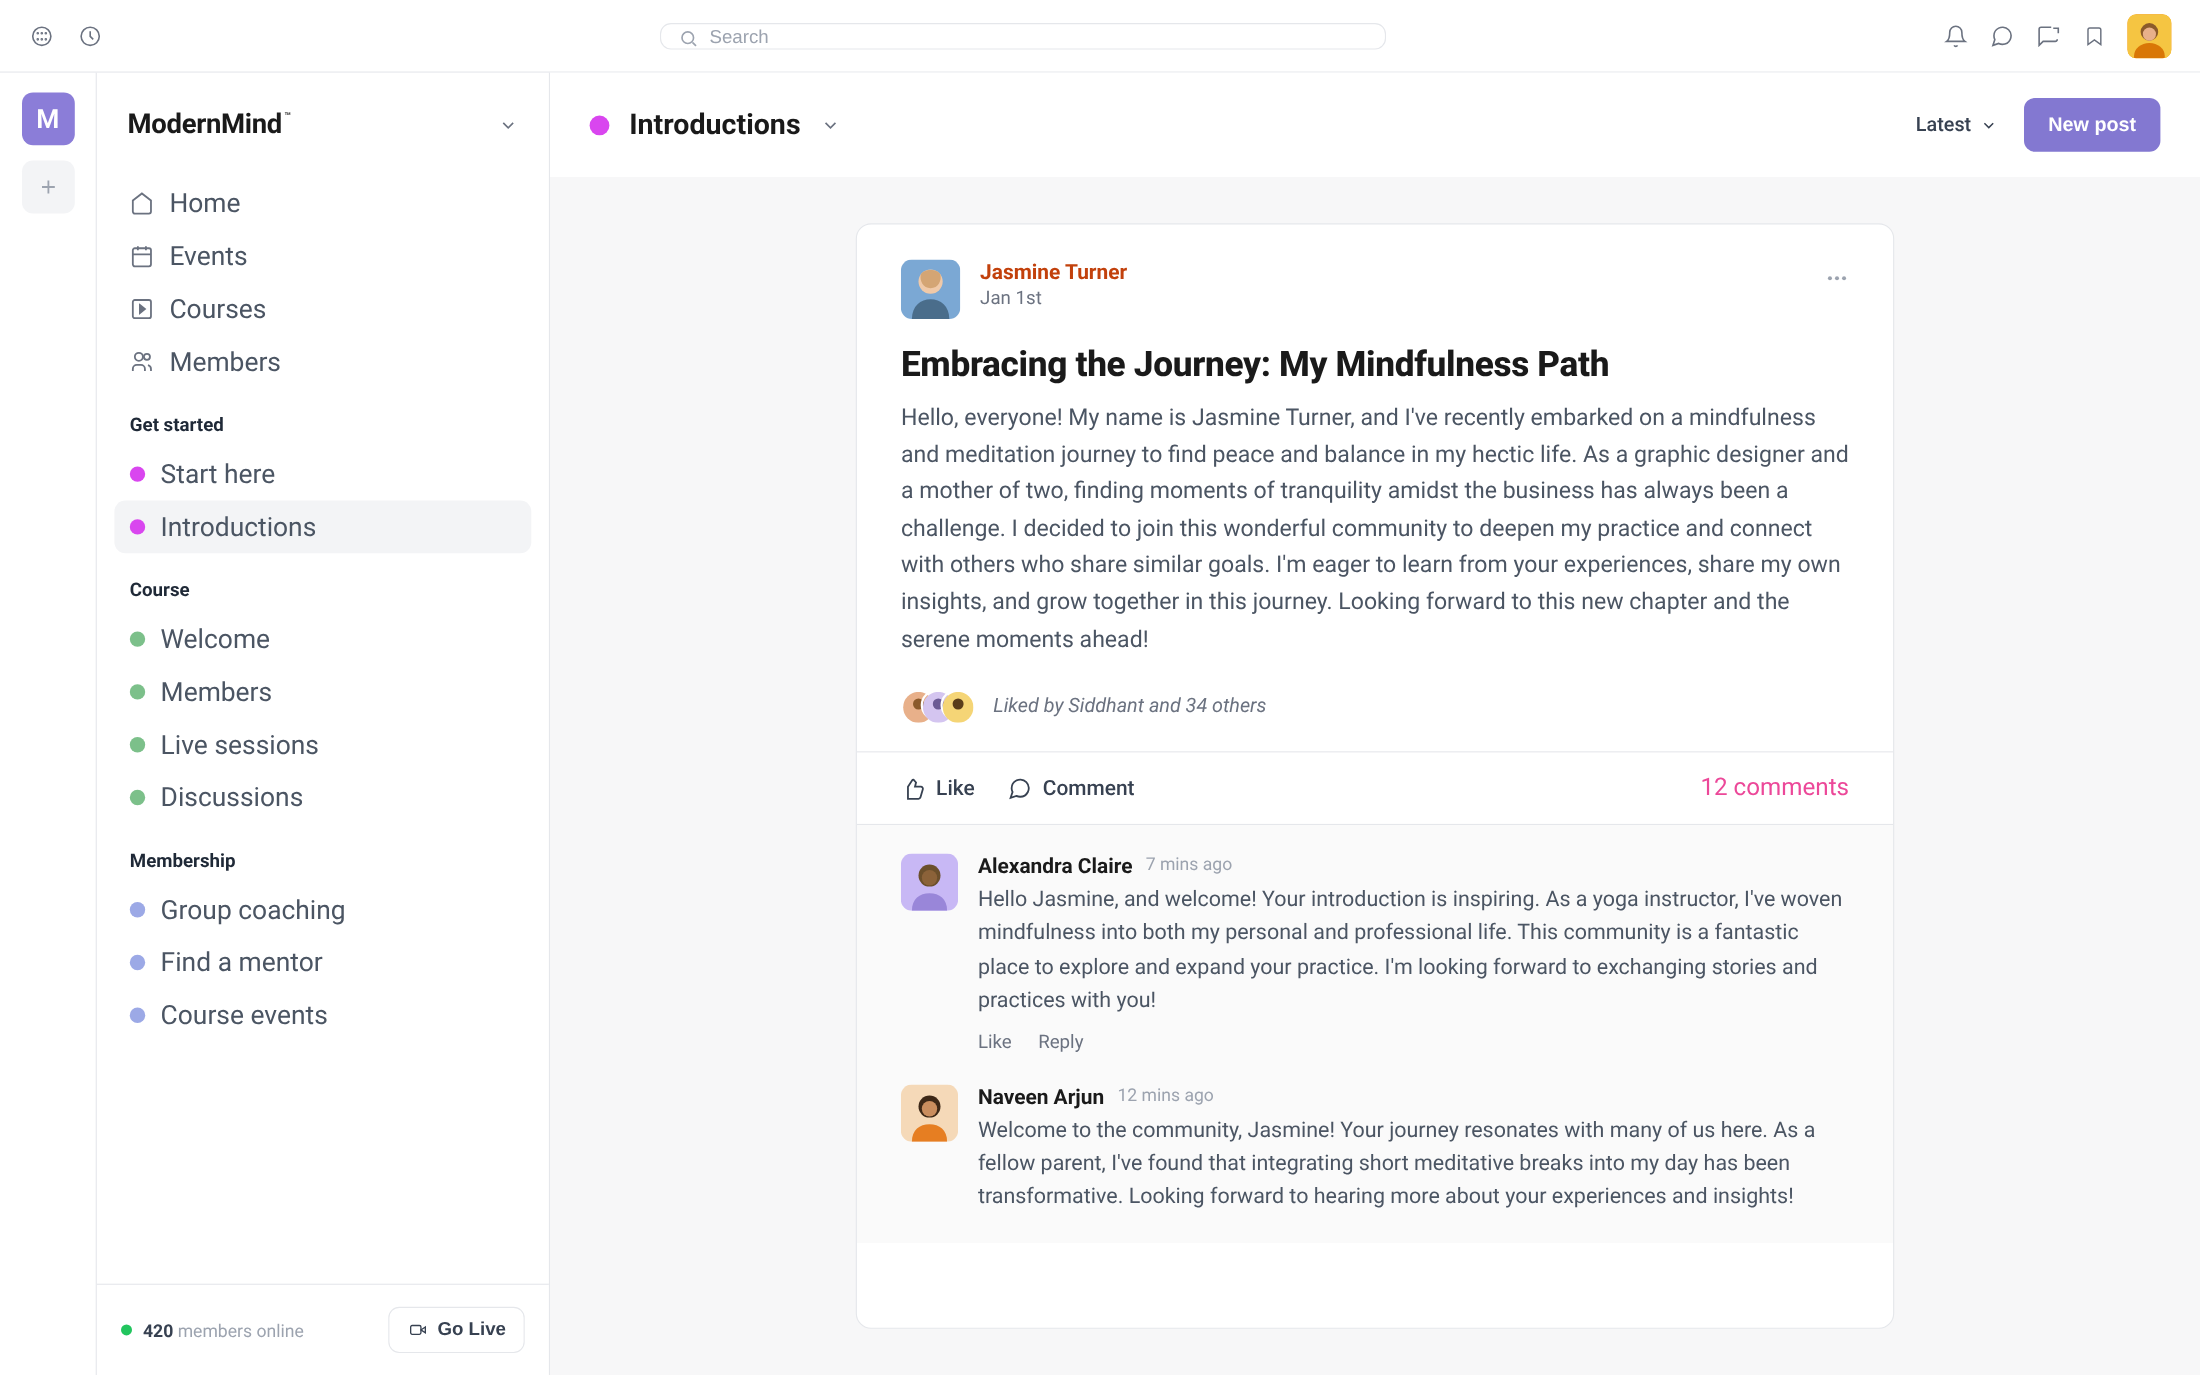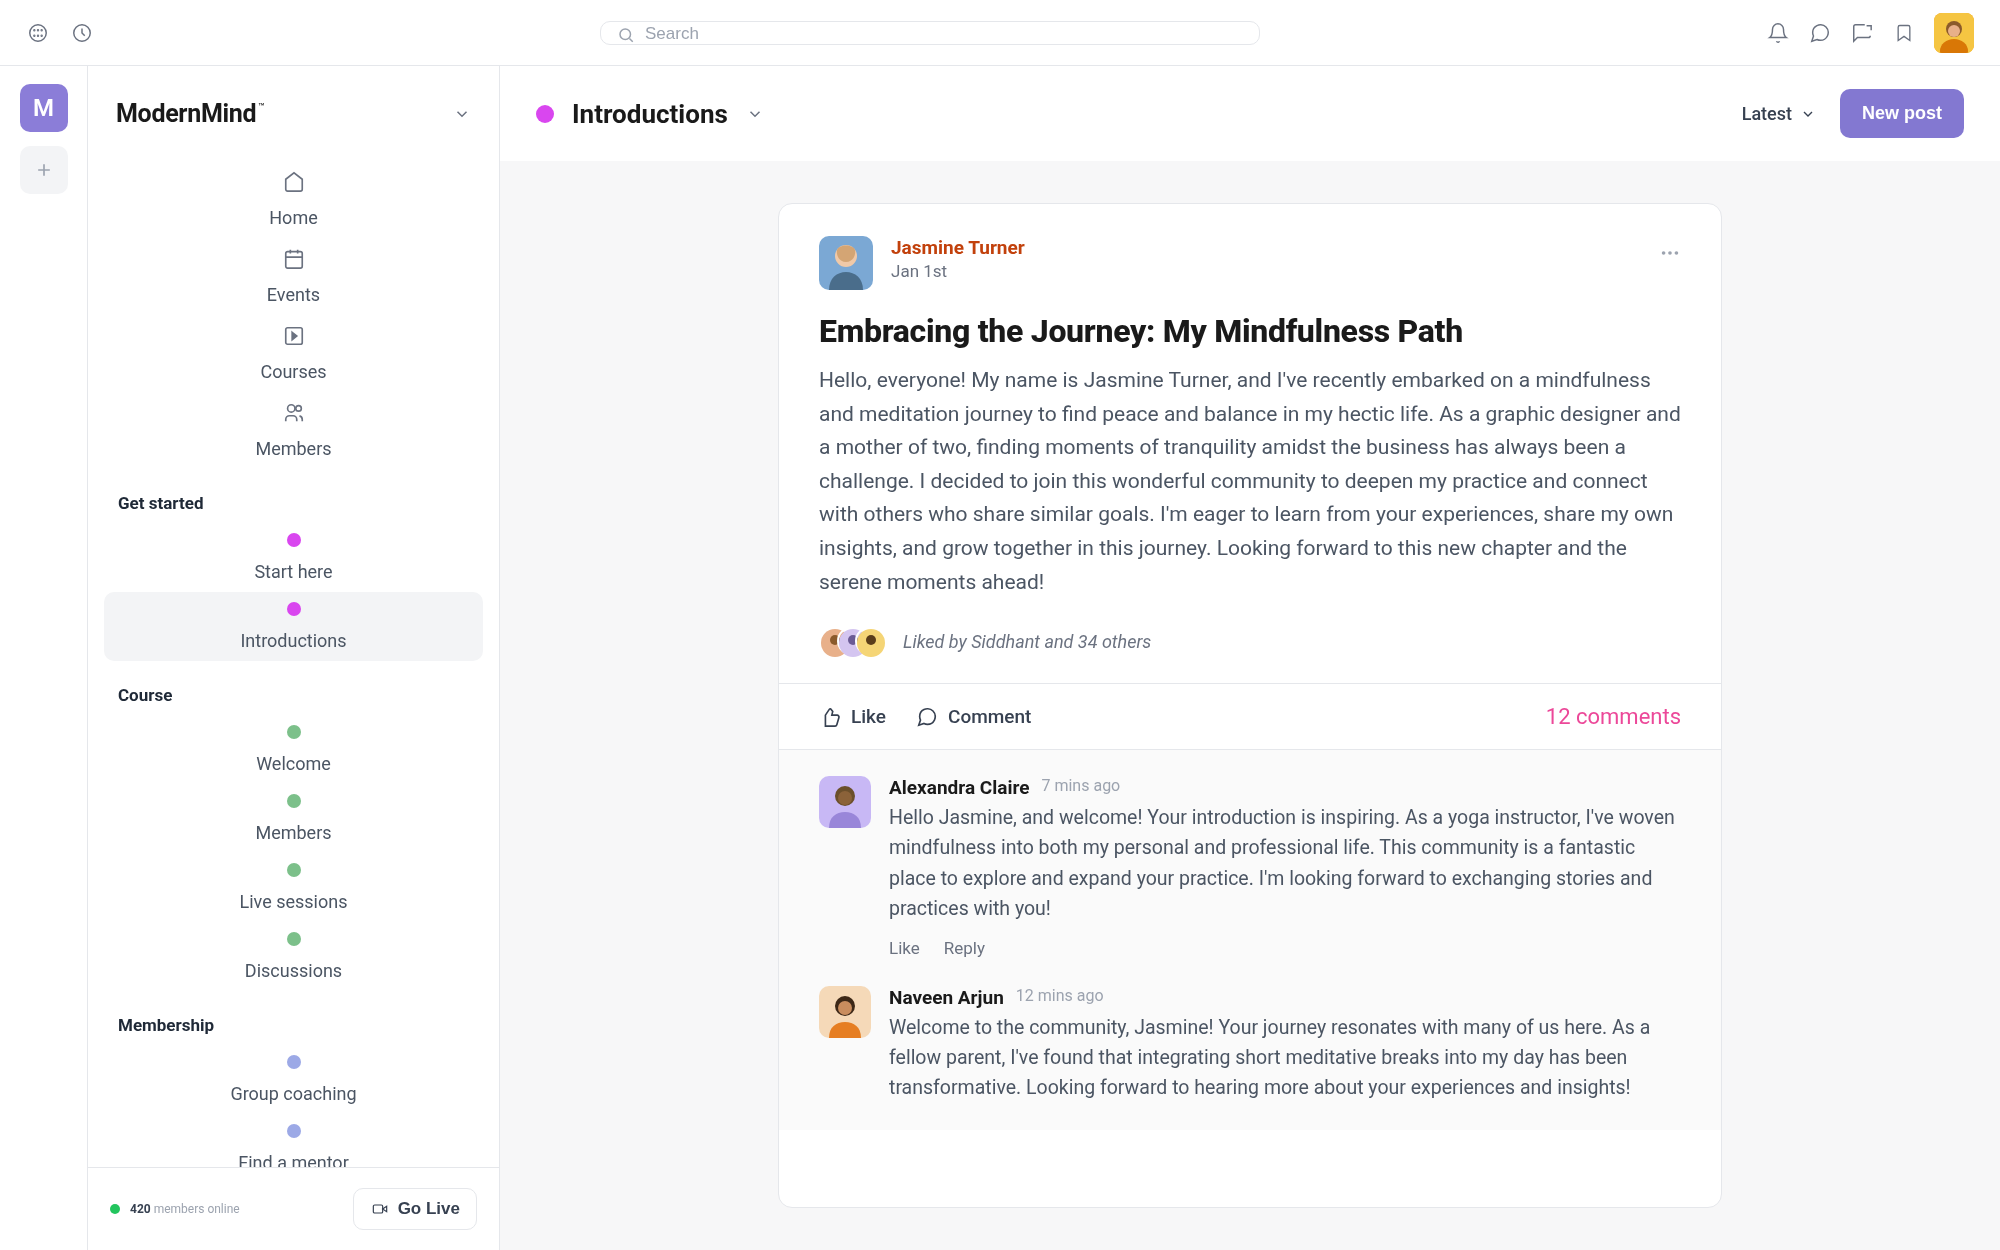--- a/index.html
+++ b/index.html
@@ -60,37 +60,37 @@
   height: 95px; display: flex; align-items: center; justify-content: space-between;
   padding: 0 28px;
 }
 .community-name { font-size: 25px; font-weight: 700; letter-spacing: -0.3px; position: relative; }
 .trademark { font-size: 10px; position: absolute; top: 2px; margin-left: 2px; font-weight: 500; }
 .chevron { color: #6b7280; }
 
 .sidebar-nav { flex: 1; overflow-y: auto; padding: 0 16px 16px 16px; }
 .nav-item {
   display: flex; align-items: center; gap: 14px; padding: 10px 14px; border-radius: 10px;
-  color: #4b5563; font-size: 18px; cursor: pointer; flex-direction: column;
+  color: #4b5563; font-size: 24px; cursor: pointer;
 }
 .nav-item.active { background: #f3f4f6; }
 .nav-icon { width: 22px; height: 22px; color: #6b7280; display: flex; align-items: center; justify-content: center; }
 .section-label {
   font-size: 17px; font-weight: 700; color: #1f2937; padding: 24px 14px 10px 14px;
 }
 .dot { width: 14px; height: 14px; border-radius: 50%; }
 .dot-pink { background: #d946ef; }
 .dot-green { background: #7cc08a; }
 .dot-blue { background: #9ca9e6; }
 
 .sidebar-foot {
   border-top: 1px solid #e5e7eb; padding: 20px 22px;
   display: flex; align-items: center; justify-content: space-between;
 }
-.online-wrap { display: flex; align-items: center; gap: 10px; font-size: 12px; color: #9ca3af; }
+.online-wrap { display: flex; align-items: center; gap: 10px; font-size: 16px; color: #9ca3af; }
 .green-dot { width: 10px; height: 10px; background: #22c55e; border-radius: 50%; }
 .online-wrap strong { color: #374151; font-weight: 700; }
 .golive-btn {
   border: 1px solid #e5e7eb; border-radius: 10px; padding: 10px 16px;
   display: flex; align-items: center; gap: 8px; font-size: 17px; font-weight: 600; color: #374151;
   background: #fff;
 }
 
 .main { flex: 1; background: #f7f7f8; display: flex; flex-direction: column; overflow: hidden; }
 .main-head {

